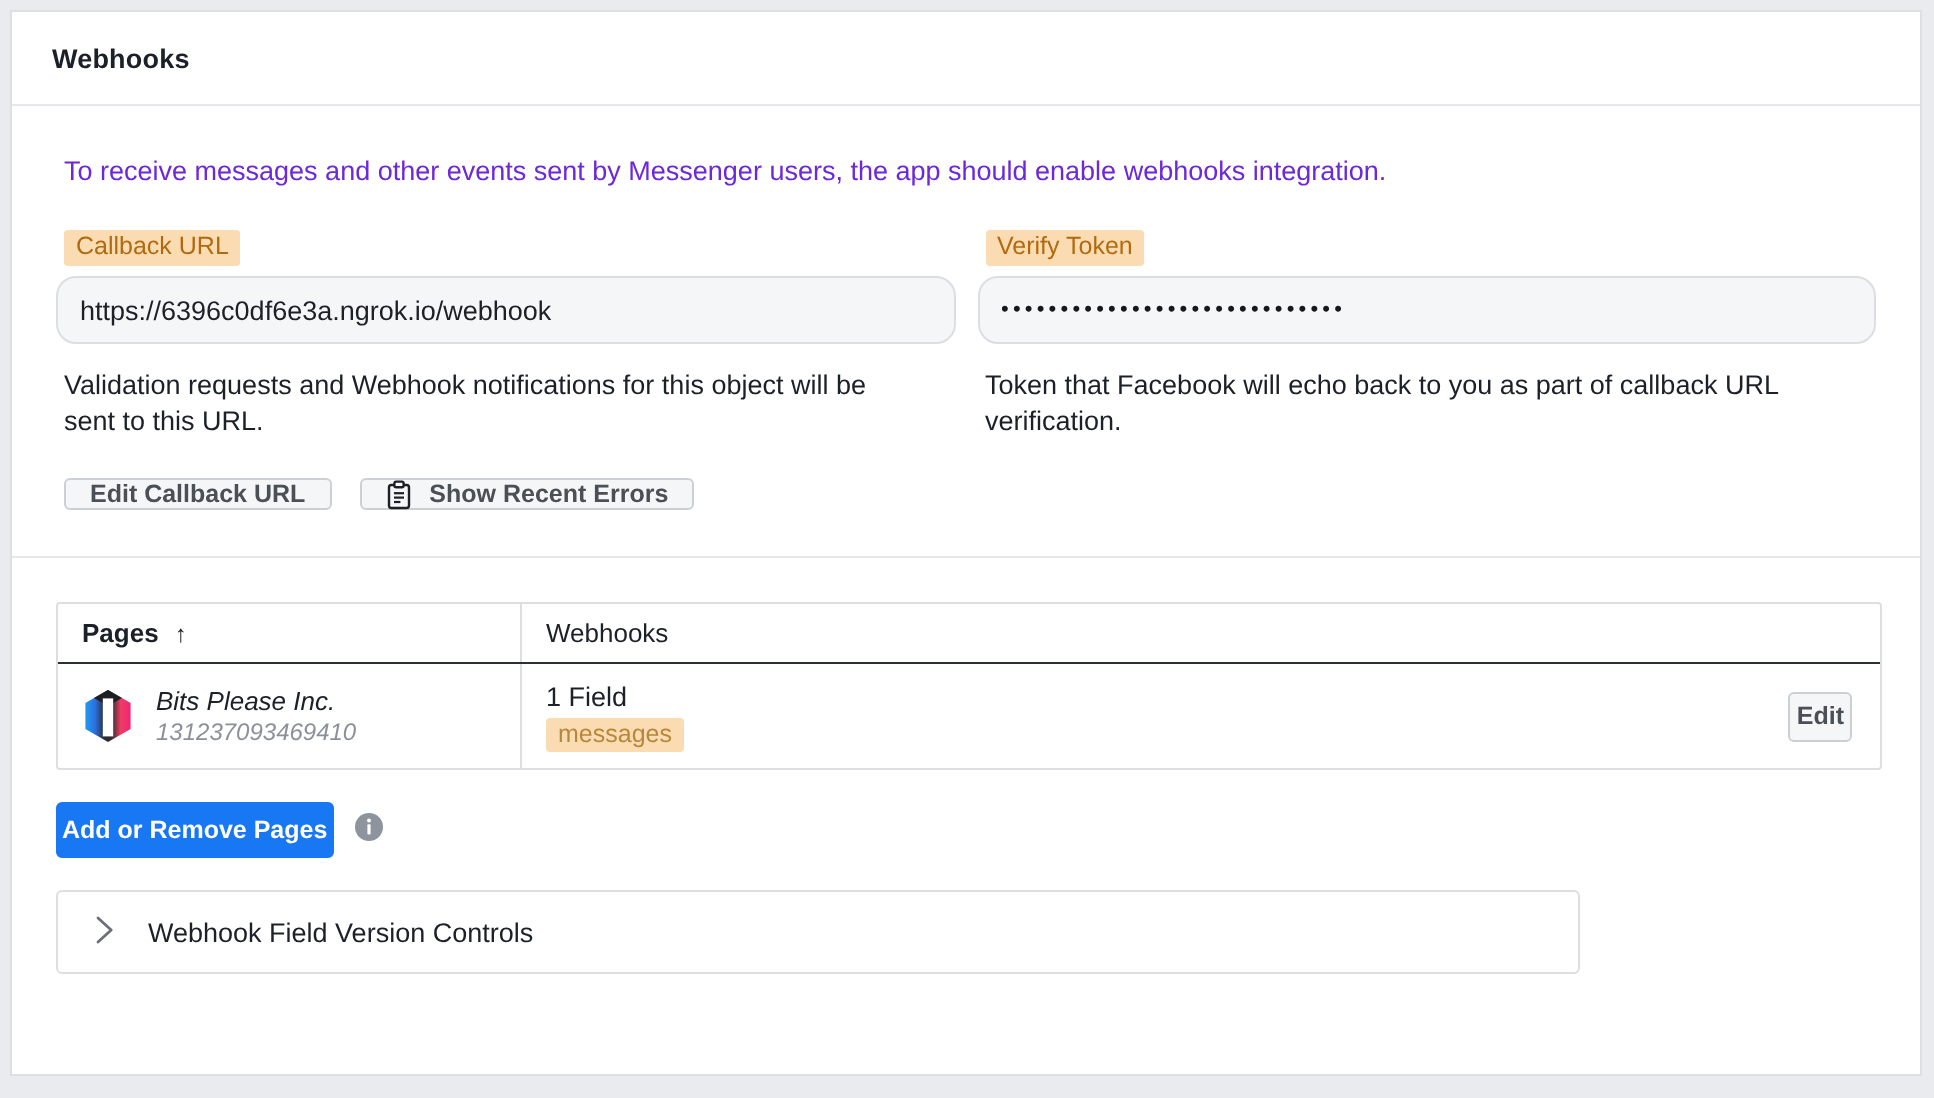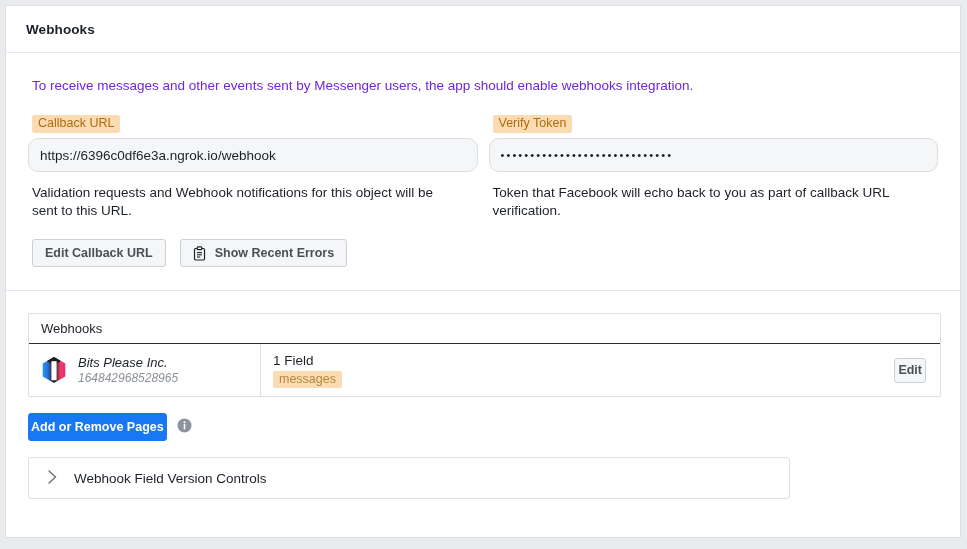--- a/index.html
+++ b/index.html
@@ -108,21 +108,21 @@
   
   .buttons-row {
     display: flex;
     gap: 14px;
     margin: 19px 0 0 4px;
   }
   .btn-secondary {
     display: inline-flex;
     align-items: center;
     gap: 9px;
-    height: 28px;
+    height: 16px;
     padding: 0 12px;
     background: #f5f6f7;
     border: 1px solid #ccd0d5;
     border-radius: 3px;
     font-family: "Liberation Sans", sans-serif;
     font-size: 12.5px;
     font-weight: bold;
     color: #4b4f56;
     cursor: pointer;
     white-space: nowrap;
@@ -333,20 +333,24 @@
       </button>
     </div>
 
   </div>
 
   <div class="section-bottom">
 
     <div class="pages-table">
 
       <div class="table-head">
+        <div class="th th-pages">
+          <span>Pages</span>
+          <span class="sort-arrow">↑</span>
+        </div>
         <div class="th th-webhooks">
           <span>Webhooks</span>
         </div>
       </div>
 
       <div class="table-row">
         <div class="td-page">
           <span class="page-avatar">
             <svg width="26" height="28" viewBox="0 0 26 28">
               <defs>
@@ -359,21 +363,21 @@
                   <stop offset="100%" stop-color="#f0247c"></stop>
                 </linearGradient>
               </defs>
               <polygon points="13,1 24.3,7.5 24.3,20.5 13,27 1.7,20.5 1.7,7.5" fill="url(#hexg)"></polygon>
               <polygon points="13,1 20,5 13,9 6,5" fill="#1d1f23"></polygon>
               <rect x="10.4" y="5.2" width="5.2" height="19" fill="#ffffff"></rect>
             </svg>
           </span>
           <span>
             <div class="page-name">Bits Please Inc.</div>
-            <div class="page-id">164842968528965</div>
+            <div class="page-id">131237093469410</div>
           </span>
         </div>
         <div class="td-webhooks">
           <span>
             <div class="wh-field-count">1 Field</div>
             <span class="wh-field-name">messages</span>
           </span>
           <button class="btn-edit">Edit</button>
         </div>
       </div>

